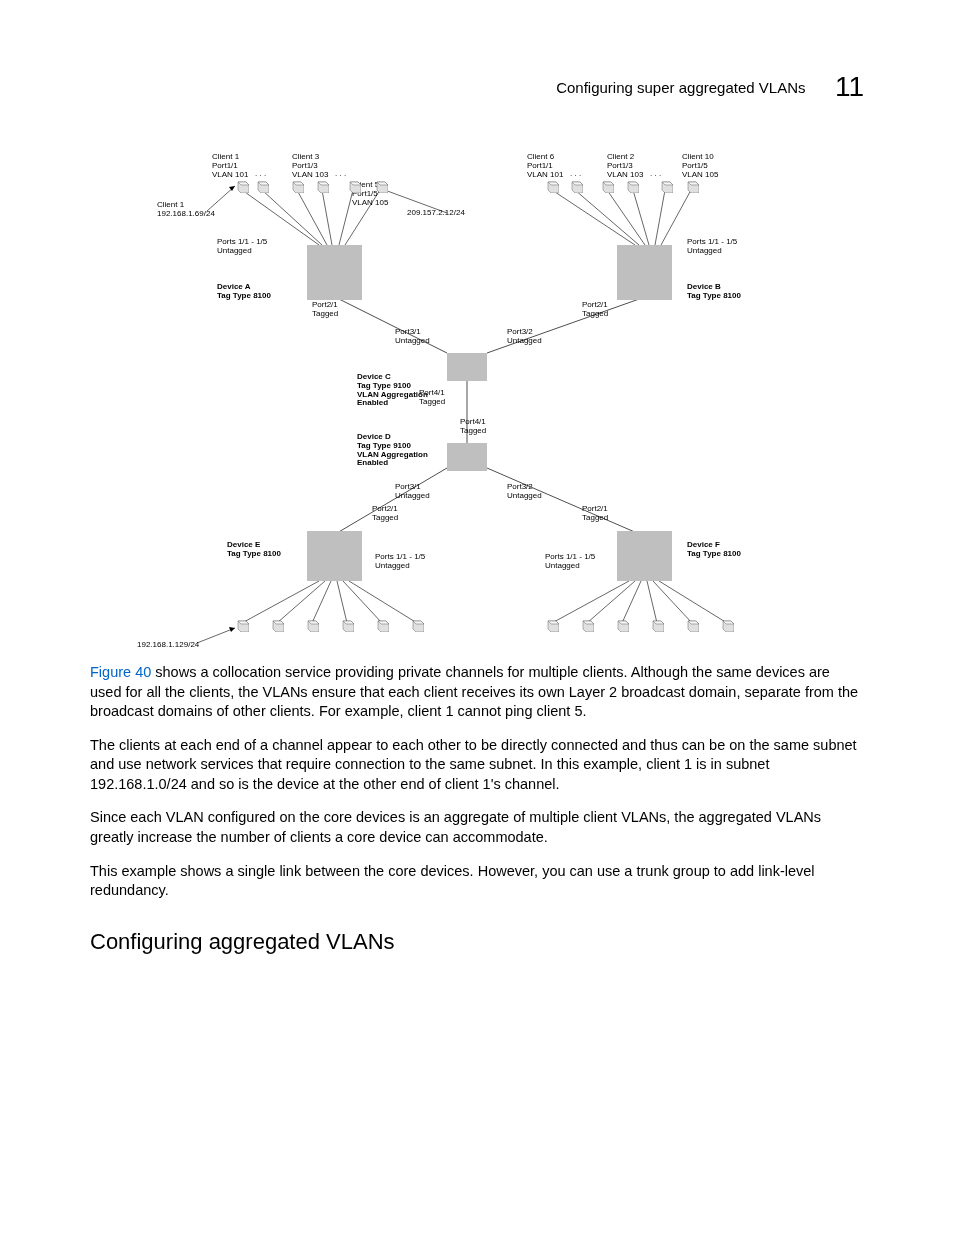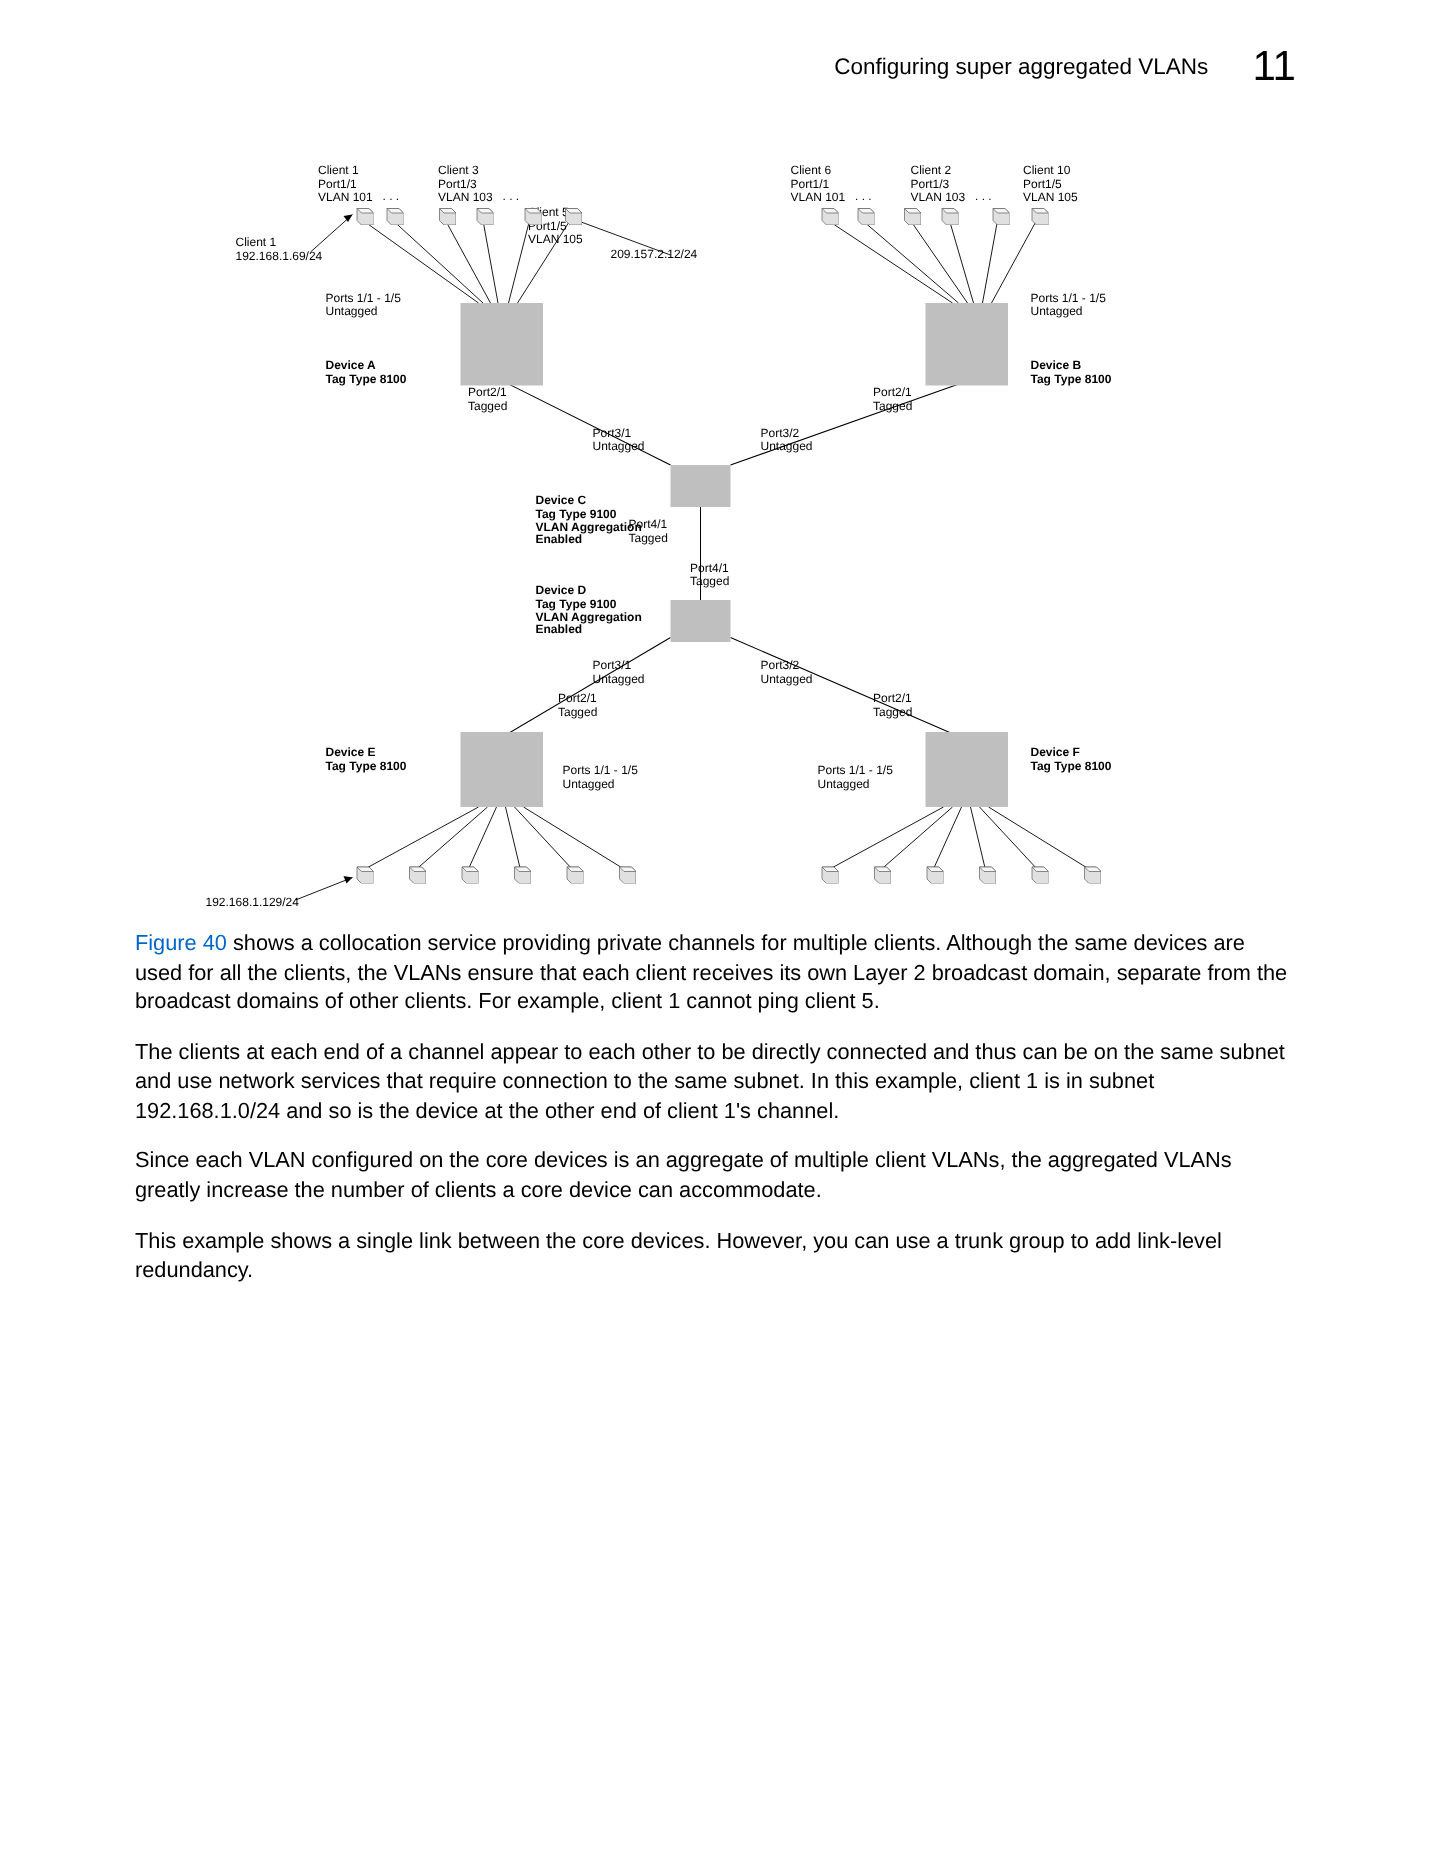--- a/index.html
+++ b/index.html
@@ -7,21 +7,21 @@
     padding: 0;
     font-family: Arial, Helvetica, sans-serif;
     background: #fff;
     color: #000;
     width: 954px;
     height: 1235px;
     position: relative;
     box-sizing: border-box;
   }
   .page {
-    padding: 28px 90px 60px 90px;
+    padding: 71px 90px 60px 90px;
     box-sizing: border-box;
   }
   .header {
     text-align: right;
     margin-bottom: 50px;
   }
   .header-title {
     font-size: 15px;
     display: inline-block;
     vertical-align: middle;
@@ -231,21 +231,21 @@
 
     <div class="box" style="left:290px; top:290px; width:40px; height:28px;"></div>
     <div class="lbl" style="left:303px; top:265px; white-space:pre;">Port4/1<br>Tagged</div>
     <div class="lbl" style="left:200px; top:280px; font-weight:bold; white-space:pre;">Device D<br>Tag Type 9100<br>VLAN Aggregation<br>Enabled</div>
     <div class="lbl" style="left:238px; top:330px; white-space:pre;">Port3/1<br>Untagged</div>
     <div class="lbl" style="left:350px; top:330px; white-space:pre;">Port3/2<br>Untagged</div>
     <div class="lbl" style="left:215px; top:352px; white-space:pre;">Port2/1<br>Tagged</div>
     <div class="lbl" style="left:425px; top:352px; white-space:pre;">Port2/1<br>Tagged</div>
 
     <div class="box" style="left:150px; top:378px; width:55px; height:50px;"></div>
-    <div class="lbl" style="left:60px; top:388px; font-weight:bold; white-space:pre;">Device E<br>Tag Type 8100</div>
+    <div class="lbl" style="left:70px; top:388px; font-weight:bold; white-space:pre;">Device E<br>Tag Type 8100</div>
     <div class="lbl" style="left:218px; top:400px; white-space:pre;">Ports 1/1 - 1/5<br>Untagged</div>
 
     <div class="box" style="left:460px; top:378px; width:55px; height:50px;"></div>
     <div class="lbl" style="left:530px; top:388px; font-weight:bold; white-space:pre;">Device F<br>Tag Type 8100</div>
     <div class="lbl" style="left:388px; top:400px; white-space:pre;">Ports 1/1 - 1/5<br>Untagged</div>
 
     <div class="cube" style="left:78px; top:465px;"><svg viewBox="0 0 14 14">
           <polygon points="3,3 11,3 14,6 14,14 6,14 3,11" fill="#e0e0e0" stroke="#666" stroke-width="0.5"></polygon>
           <polygon points="3,3 11,3 14,6 6,6" fill="#f5f5f5" stroke="#666" stroke-width="0.5"></polygon>
         </svg></div>
@@ -298,13 +298,14 @@
     <div class="lbl" style="left:-20px; top:488px;">192.168.1.129/24</div>
   </div>
 
   <p class="para">
     <span class="link">Figure 40</span><span> shows a collocation service providing private channels for multiple clients. Although the same devices are used for all the clients, the VLANs ensure that each client receives its own Layer 2 broadcast domain, separate from the broadcast domains of other clients. For example, client 1 cannot ping client 5.</span>
   </p>
   <p class="para">The clients at each end of a channel appear to each other to be directly connected and thus can be on the same subnet and use network services that require connection to the same subnet. In this example, client 1 is in subnet 192.168.1.0/24 and so is the device at the other end of client 1's channel.</p>
   <p class="para">Since each VLAN configured on the core devices is an aggregate of multiple client VLANs, the aggregated VLANs greatly increase the number of clients a core device can accommodate.</p>
   <p class="para">This example shows a single link between the core devices. However, you can use a trunk group to add link-level redundancy.</p>
 
+  <h2 class="section">Configuring aggregated VLANs</h2>
 </div>
 
 </body></html>

